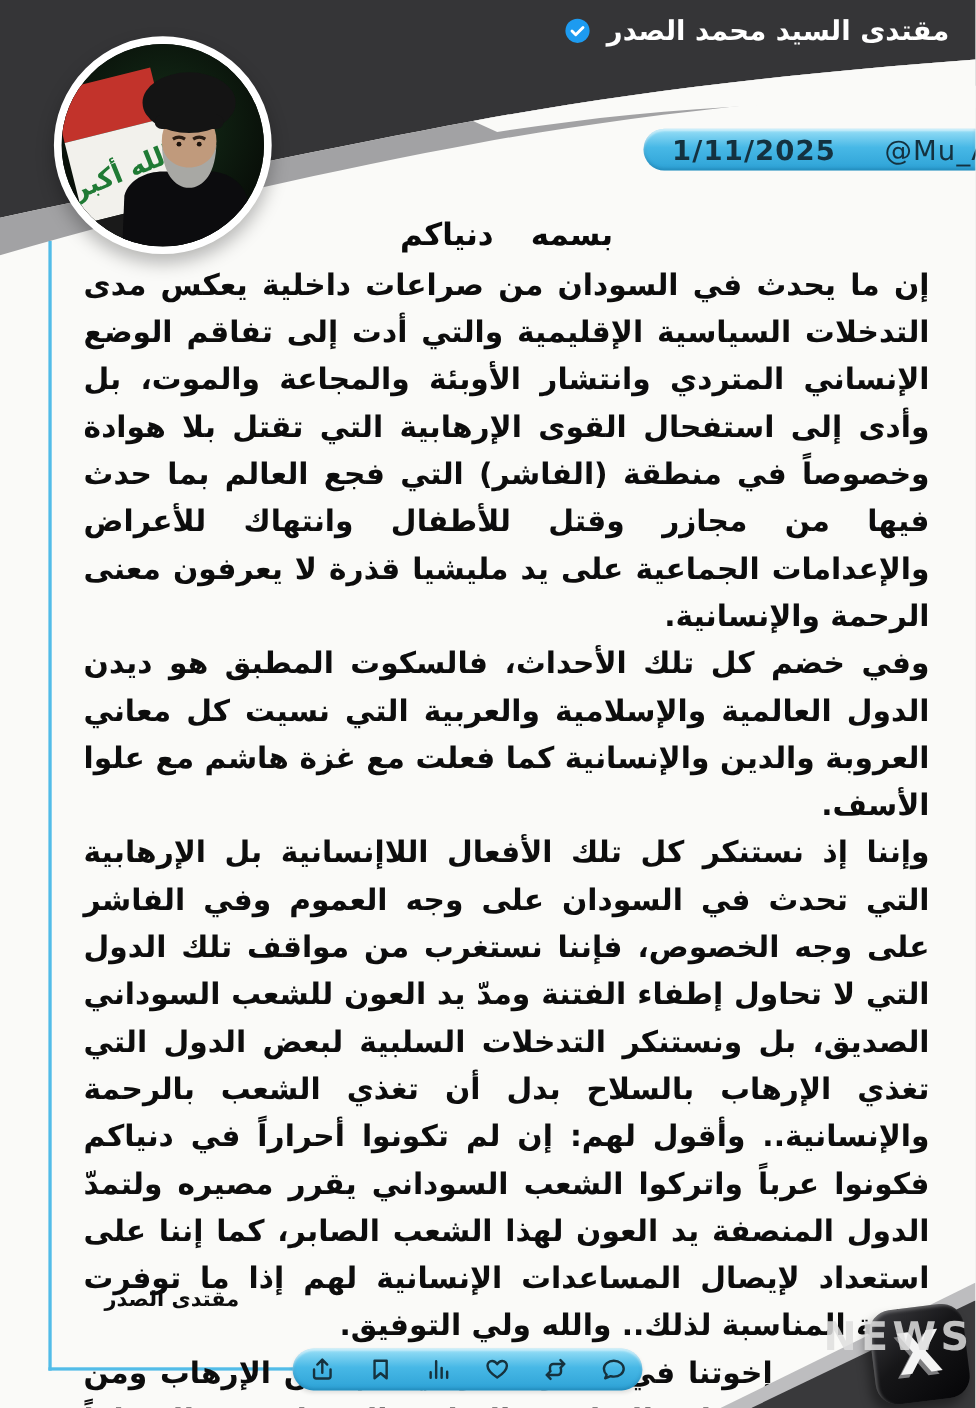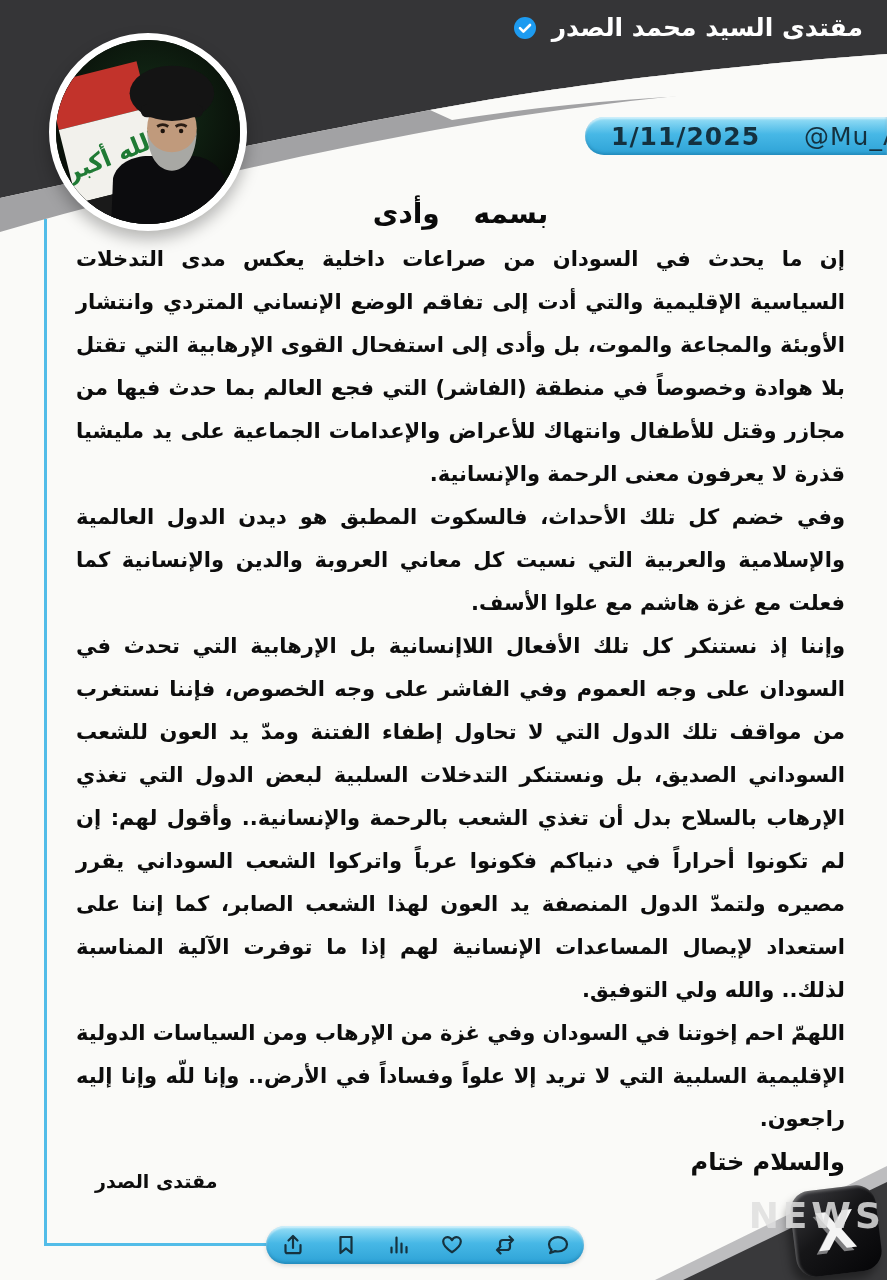--- a/index.html
+++ b/index.html
@@ -35,21 +35,21 @@
   .handle{letter-spacing:1px;}
   
   .vline{position:absolute;left:44px;top:219px;width:3px;height:1027px;background:#52bce8;z-index:1;}
   .hline{position:absolute;left:44px;top:1243px;width:224px;height:3px;background:#52bce8;z-index:1;}
   
   .content{position:absolute;top:197px;right:42px;left:76px;z-index:2;direction:rtl;color:#0d0d0d;}
   .basmala{
     margin:0 0 8px 0;text-align:center;font-size:28px;font-weight:bold;
     word-spacing:24px;color:#0a0a0a;
   }
-  .para{margin:0;font-size:21px;font-weight:bold;line-height:43px;text-align:justify;}
+  .para{margin:0;font-size:27px;font-weight:bold;line-height:43px;text-align:justify;}
   .closing{margin:0;font-size:24px;font-weight:bold;line-height:43px;text-align:right;}
   .signature{
     position:absolute;left:95px;top:1170px;z-index:2;direction:rtl;
     font-size:19px;font-weight:bold;color:#0d0d0d;
   }
   
   .toolbar{
     position:absolute;left:266px;top:1226px;width:318px;height:38px;z-index:3;
     border-radius:19px;
     background:linear-gradient(180deg,#9be0f7 0%,#47b8e6 45%,#2da2d6 100%);
@@ -136,21 +136,21 @@
 
   <div class="date-pill">
     <span class="date">1/11/2025</span>
     <span class="handle">@Mu_AlSadr</span>
   </div>
 
   <div class="vline"></div>
   <div class="hline"></div>
 
   <div class="content">
-    <p class="basmala">بسمه وأدى</p>
+    <p class="basmala">بسمه دنياكم</p>
     <div>
         <p class="para">إن ما يحدث في السودان من صراعات داخلية يعكس مدى التدخلات السياسية الإقليمية والتي أدت إلى تفاقم الوضع الإنساني المتردي وانتشار الأوبئة والمجاعة والموت، بل وأدى إلى استفحال القوى الإرهابية التي تقتل بلا هوادة وخصوصاً في منطقة (الفاشر) التي فجع العالم بما حدث فيها من مجازر وقتل للأطفال وانتهاك للأعراض والإعدامات الجماعية على يد مليشيا قذرة لا يعرفون معنى الرحمة والإنسانية.</p>
         <p class="para">وفي خضم كل تلك الأحداث، فالسكوت المطبق هو ديدن الدول العالمية والإسلامية والعربية التي نسيت كل معاني العروبة والدين والإنسانية كما فعلت مع غزة هاشم مع علوا الأسف.</p>
         <p class="para">وإننا إذ نستنكر كل تلك الأفعال اللاإنسانية بل الإرهابية التي تحدث في السودان على وجه العموم وفي الفاشر على وجه الخصوص، فإننا نستغرب من مواقف تلك الدول التي لا تحاول إطفاء الفتنة ومدّ يد العون للشعب السوداني الصديق، بل ونستنكر التدخلات السلبية لبعض الدول التي تغذي الإرهاب بالسلاح بدل أن تغذي الشعب بالرحمة والإنسانية.. وأقول لهم: إن لم تكونوا أحراراً في دنياكم فكونوا عرباً واتركوا الشعب السوداني يقرر مصيره ولتمدّ الدول المنصفة يد العون لهذا الشعب الصابر، كما إننا على استعداد لإيصال المساعدات الإنسانية لهم إذا ما توفرت الآلية المناسبة لذلك.. والله ولي التوفيق.</p>
         <p class="para">اللهمّ احم إخوتنا في السودان وفي غزة من الإرهاب ومن السياسات الدولية الإقليمية السلبية التي لا تريد إلا علواً وفساداً في الأرض.. وإنا للّه وإنا إليه راجعون.</p>
       </div>
     <p class="closing">والسلام ختام</p>
   </div>
 
   <div class="signature">مقتدى الصدر</div>

